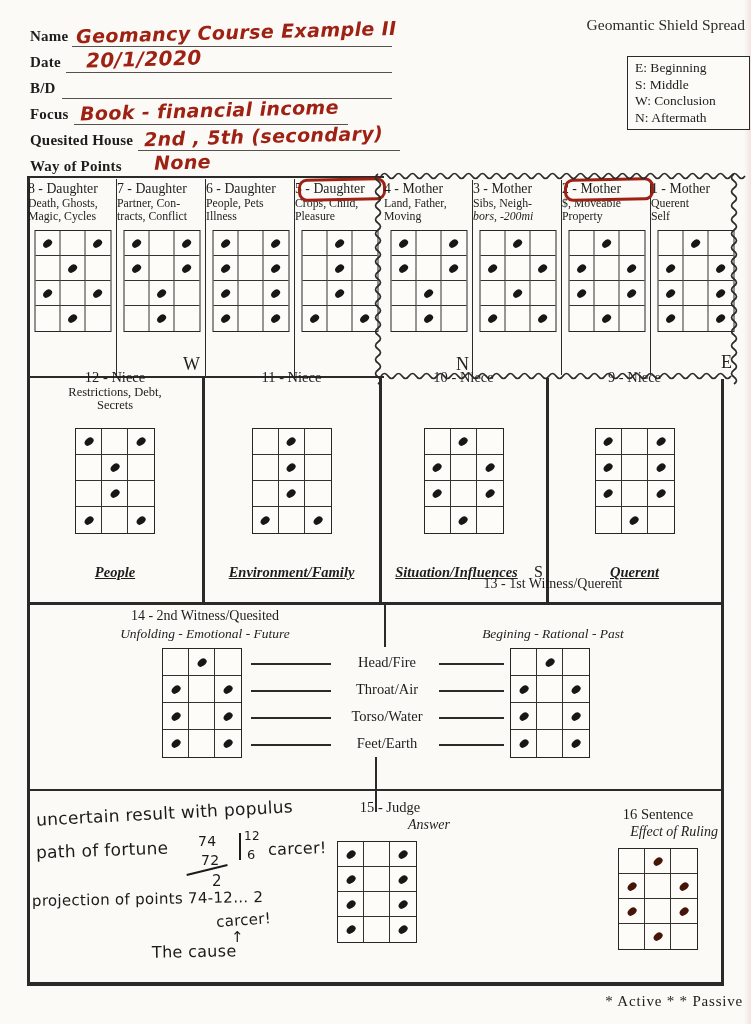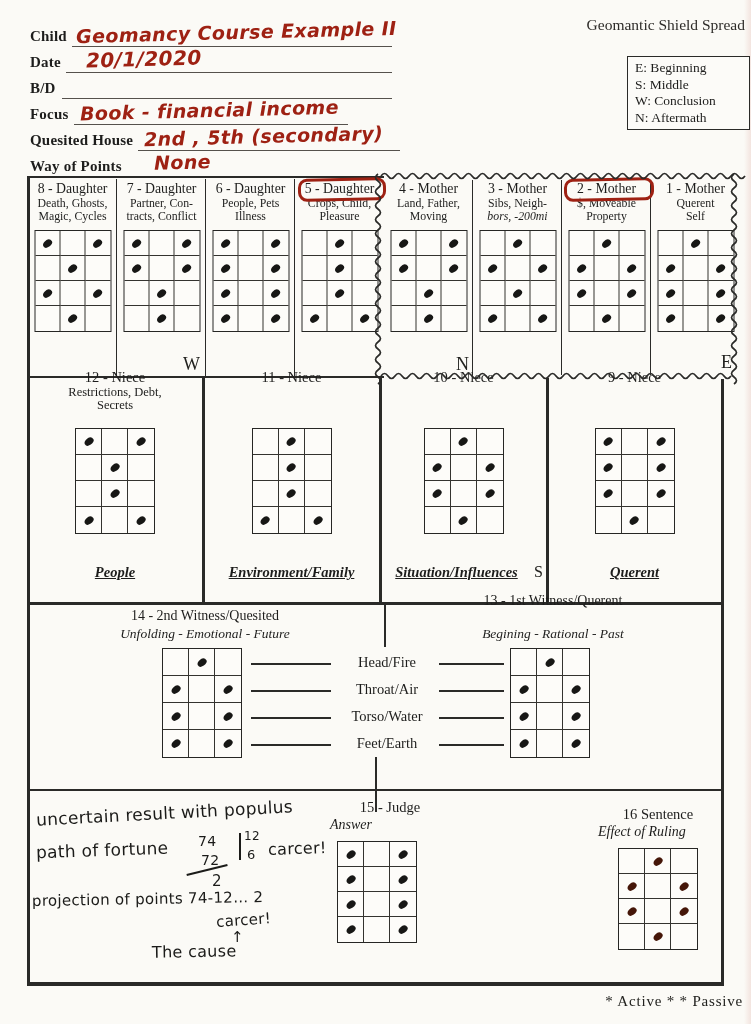--- a/index.html
+++ b/index.html
@@ -22,58 +22,58 @@
   .frow .fcell:last-child{border-right:none;}
   .frow:last-child .fcell{border-bottom:none;}
   .fig-h .fcell{width:25px;height:25px;}
   .fig-n .fcell{width:26px;height:26px;}
   .fig-w .fcell{width:26px;height:27px;}
   .fig-j .fcell{width:26px;height:25px;}
   .dot{width:10px;height:7px;background:#171715;border-radius:62% 42% 55% 45% / 55% 62% 45% 52%;
        transform:rotate(-33deg);}
   .red-dots .dot{background:#451608;}
   
-  .house{position:absolute;top:178px;width:89px;height:199px;text-align:center;}
+  .house{position:absolute;top:178px;width:89px;height:199px;text-align:left;}
   .h-title{font-size:13.8px;margin-top:3px;white-space:nowrap;}
   .h-sub{font-size:11.8px;line-height:12.6px;}
   .it{font-style:italic;}
   .corner-letter{position:absolute;font-size:18px;color:#22221f;}
   .red-ring{position:absolute;border:3px solid #9e2113;border-radius:9px;transform:rotate(-1.2deg);}
   
   .niece{position:absolute;top:362px;height:226px;text-align:center;}
   .n-title{font-size:14.5px;margin-top:7px;}
   .n-sub{font-size:12.5px;line-height:13.4px;}
   .n-footer{position:absolute;bottom:7px;width:100%;font-size:14.5px;font-weight:bold;font-style:italic;text-decoration:underline;}
   
   .w-title{position:absolute;font-size:14px;text-align:center;}
   .w-sub{position:absolute;font-size:13.5px;font-style:italic;text-align:center;}
   .body-label{position:absolute;width:110px;left:332px;text-align:center;font-size:14.5px;}
   
   .j-title{position:absolute;font-size:14.5px;text-align:center;}
-  .j-sub{position:absolute;font-size:14px;font-style:italic;text-align:left;}
+  .j-sub{position:absolute;font-size:14px;font-style:italic;text-align:right;}
   .hand{position:absolute;font-family:"DejaVu Sans",sans-serif;color:#1b1b19;
         letter-spacing:.3px;white-space:nowrap;}
   .footer-note{position:absolute;right:8px;top:993px;font-size:15px;letter-spacing:.8px;color:#22221f;}
   .scan-strip{position:absolute;right:0;top:0;width:7px;height:100%;
               background:linear-gradient(to left,#ecd2cc,rgba(236,210,204,0));opacity:.55;}
 </style>
 </head>
 <body>
 
 <div class="scan-strip"></div>
 
 <div class="doc-title">Geomantic Shield Spread</div>
 <div class="legend-box">
   <div>E: Beginning</div>
   <div>S: Middle</div>
   <div>W: Conclusion</div>
   <div>N: Aftermath</div>
 </div>
 
-<span class="f-label" style="left:30px;top:28px">Child</span>
+<span class="f-label" style="left:30px;top:28px">Name</span>
 <div class="fline" style="left:72px;top:46px;width:320px"></div>
 <span class="red-hand" style="left:76px;top:21px;font-size:19px">Geomancy Course Example II</span>
 
 <span class="f-label" style="left:30px;top:54px">Date</span>
 <div class="fline" style="left:66px;top:72px;width:326px"></div>
 <span class="red-hand" style="left:86px;top:47px;font-size:20px">20/1/2020</span>
 
 <span class="f-label" style="left:30px;top:80px">B/D</span>
 <div class="fline" style="left:62px;top:98px;width:330px"></div>
 <span class="red-hand" style="left:80px;top:74px;font-size:19px"></span>
@@ -574,21 +574,21 @@
           <span class="dot"></span>
         </div>
         <div class="fcell"></div>
       </div>
     </div>
   <div class="n-footer">Querent</div>
 </div>
 
 <div class="w-title" style="left:40px;top:608px;width:330px">14 - 2nd Witness/Quesited</div>
 <div class="w-sub" style="left:40px;top:626px;width:330px">Unfolding - Emotional - Future</div>
-<div class="w-title" style="left:393px;top:593px;width:320px">13 - 1st Witness/Querent</div>
+<div class="w-title" style="left:393px;top:576px;width:320px">13 - 1st Witness/Querent</div>
 <div class="w-sub" style="left:393px;top:626px;width:320px">Begining - Rational - Past</div>
 
 <div class="figure fig-w" style="left:162px;top:648px">
     <div class="frow">
       <div class="fcell"></div>
       <div class="fcell">
         <span class="dot"></span>
       </div>
       <div class="fcell"></div>
     </div>

